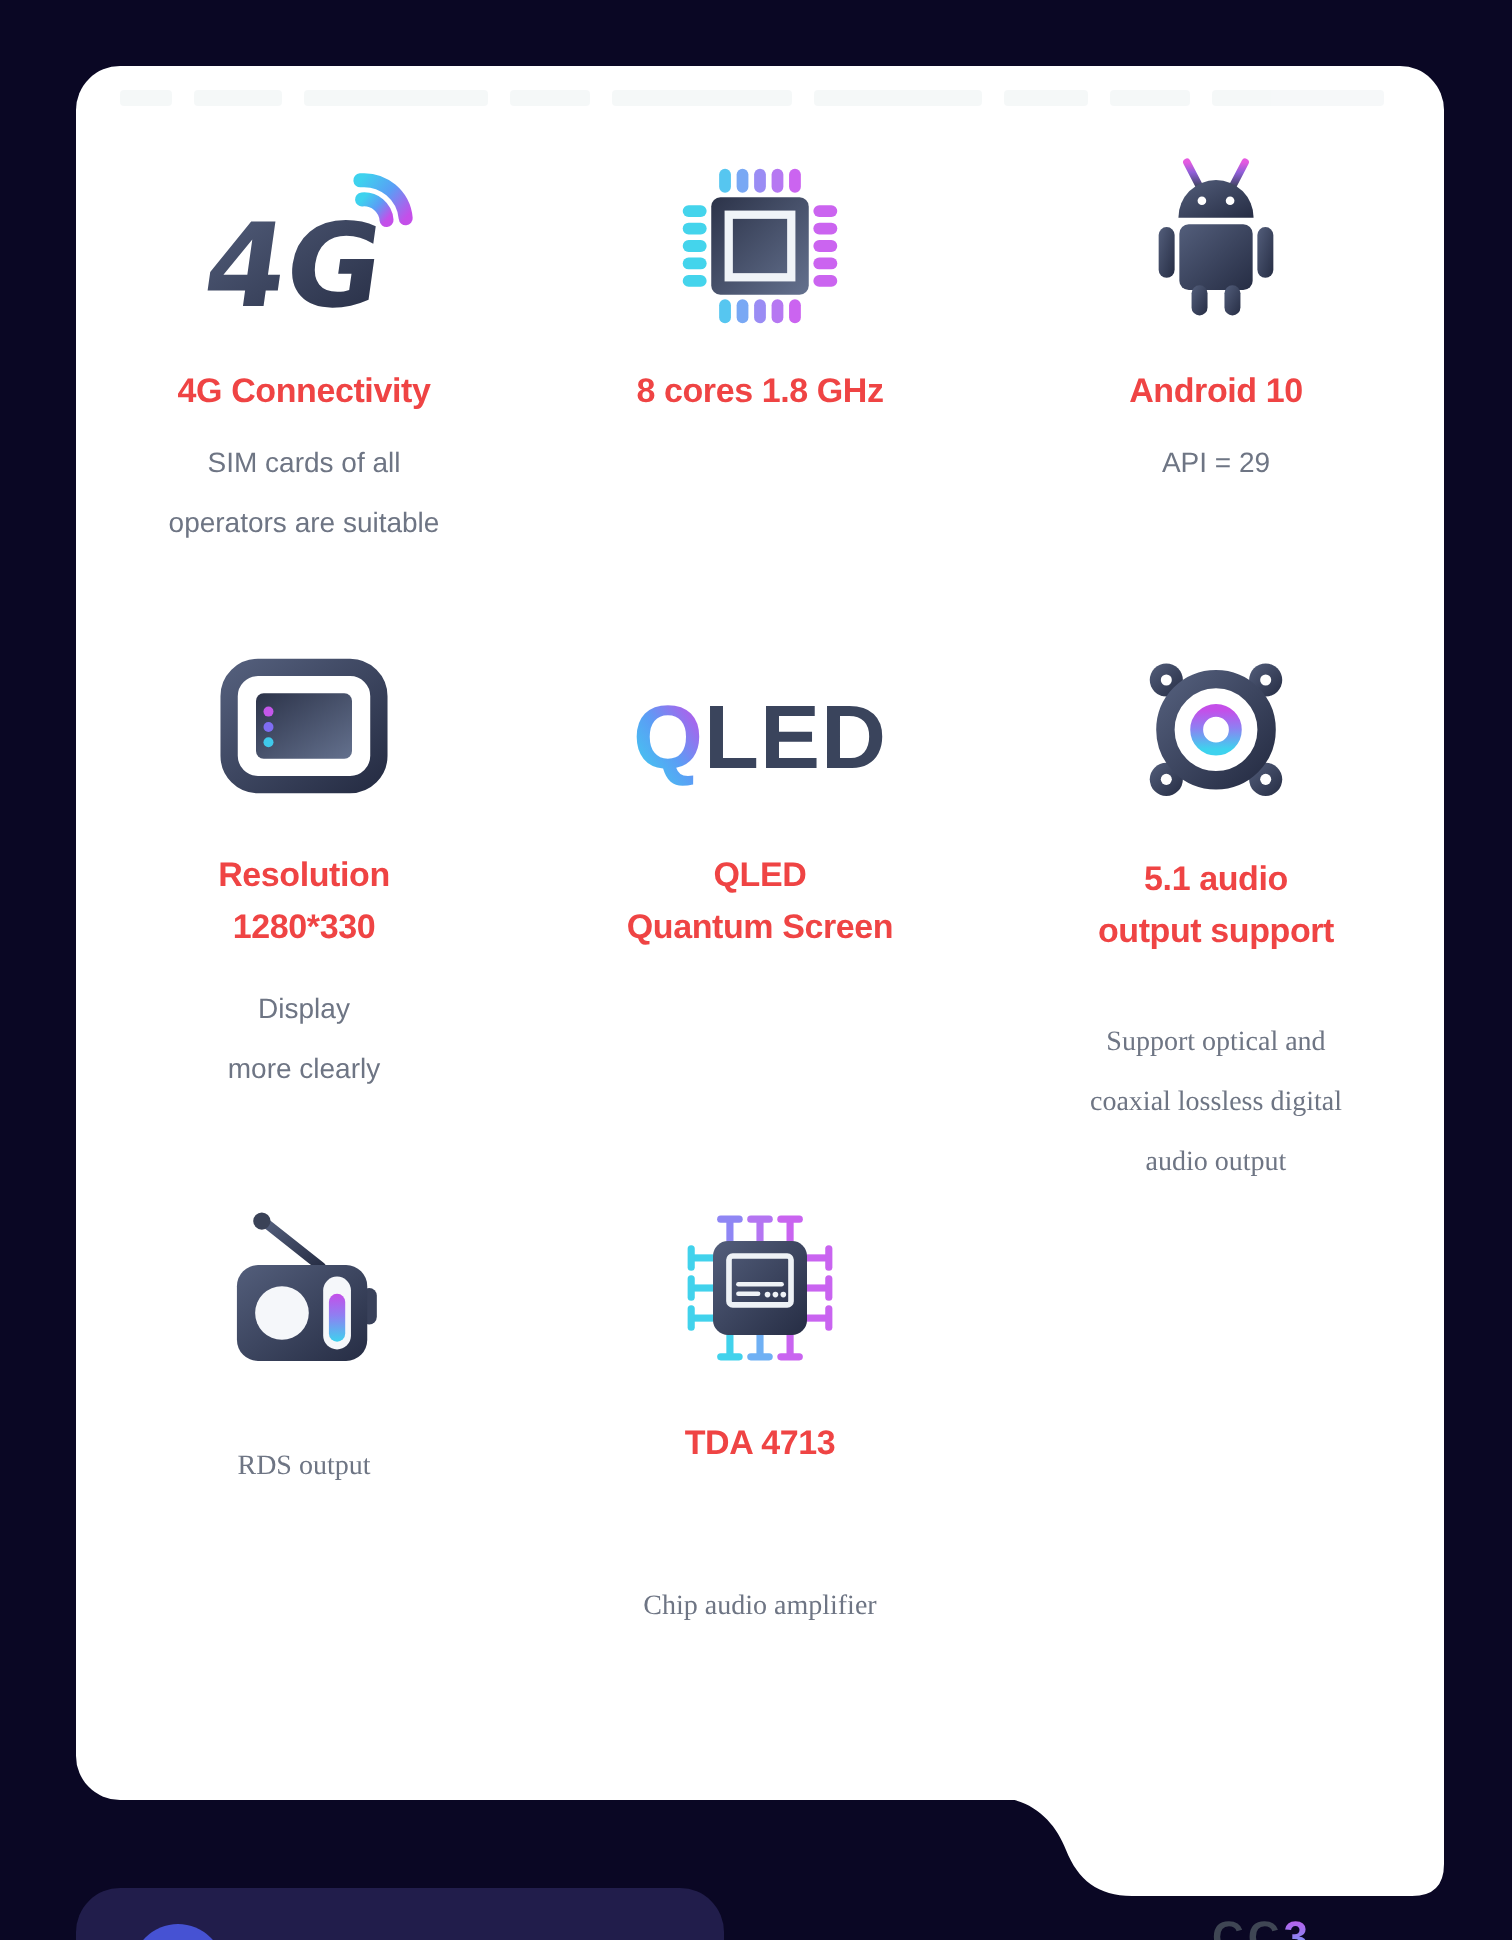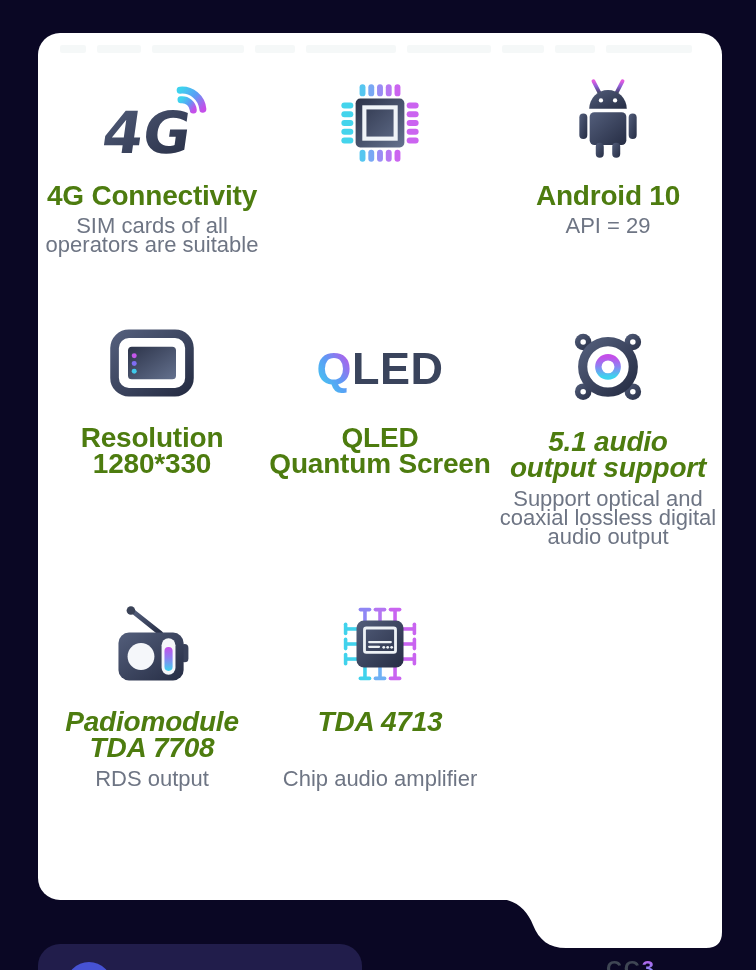--- a/index.html
+++ b/index.html
@@ -20,30 +20,30 @@
     display:grid;grid-template-columns:repeat(3,1fr);
     grid-template-rows:238px 280px auto;
     padding-top:46px;
   }
   .cell{display:flex;flex-direction:column;align-items:center;text-align:center;}
   .icon-box{display:flex;align-items:flex-end;justify-content:center;}
   .r1 .icon-box{height:90px;}
   .r2 .icon-box{height:84px;}
   .r3 .icon-box{height:94px;}
   .title{
-    white-space:pre-line;font-weight:bold;color:#4d7c0f;
-    font-size:28px;line-height:25px;letter-spacing:-0.2px;
+    white-space:pre-line;font-weight:bold;color:#ef4444;
+    font-size:17px;line-height:25px;letter-spacing:-0.2px;
   }
   .r1 .title{margin-top:14px;min-height:25px;}
   .r2 .title{margin-top:24px;min-height:52px;line-height:26px;}
-  .r3 .title{margin-top:18px;min-height:52px;line-height:26px;font-style:italic;}
-  .subtitle{white-space:pre-line;font-size:22px;line-height:19px;color:#6e7584;}
+  .r3 .title{margin-top:18px;min-height:52px;line-height:26px;}
+  .subtitle{white-space:pre-line;font-size:14px;line-height:30px;color:#6e7584;}
   .r1 .subtitle{margin-top:8px;}
   .r2 .subtitle{margin-top:12px;}
-  .r3 .subtitle{margin-top:8px;}
+  .r3 .subtitle{margin-top:28px;font-family:Liberation Serif, serif;}
   .qled-logo{
     font-size:45px;font-weight:bold;letter-spacing:0.5px;color:#3a445c;margin-bottom:10px;
     line-height:1;
   }
   .qled-q{
     background:linear-gradient(55deg,#3ed2ee 5%,#5a9ef5 45%,#c44fe9 90%);
     -webkit-background-clip:text;background-clip:text;color:transparent;
   }
   .tab{position:absolute;left:500px;top:896px;width:222px;height:56px;}
   .tab-logo{
@@ -150,20 +150,21 @@
             <rect x="65.8" y="8" width="6.4" height="13" rx="3.2" fill="#cb64f0"></rect>
           <rect x="27.8" y="79" width="6.4" height="13" rx="3.2" fill="#56c6f0"></rect>
             <rect x="37.3" y="79" width="6.4" height="13" rx="3.2" fill="#79a8f4"></rect>
             <rect x="46.8" y="79" width="6.4" height="13" rx="3.2" fill="#9a8cf4"></rect>
             <rect x="56.3" y="79" width="6.4" height="13" rx="3.2" fill="#b678f2"></rect>
             <rect x="65.8" y="79" width="6.4" height="13" rx="3.2" fill="#cb64f0"></rect>
           <rect x="23.5" y="23.5" width="53" height="53" rx="5" fill="url(#g-slate-br)"></rect>
           <rect x="33" y="33" width="34" height="34" fill="none" stroke="#f0f4f8" stroke-width="4.5"></rect>
         </svg>
       </div>
+      <div class="title">8 cores 1.8 GHz</div>
     </div>
 
     <div class="cell r1">
       <div class="icon-box">
         <svg width="94" height="94" viewBox="0 0 100 100">
           <line x1="41.5" y1="20" x2="34.5" y2="6.5" stroke="url(#g-antenna)" stroke-width="4" stroke-linecap="round"></line>
           <line x1="58.5" y1="20" x2="65.5" y2="6.5" stroke="url(#g-antenna)" stroke-width="4" stroke-linecap="round"></line>
           <path d="M30,36 a20,20 0 0 1 40,0 z" fill="url(#g-slate-tl)"></path>
           <circle cx="42.5" cy="27" r="2.3" fill="#ffffff"></circle>
           <circle cx="57.5" cy="27" r="2.3" fill="#ffffff"></circle>
@@ -183,20 +184,22 @@
         <svg width="96" height="76" viewBox="0 0 100 79">
           <rect x="11" y="9" width="78" height="61" rx="15" fill="#ffffff" stroke="url(#g-slate-tl)" stroke-width="9"></rect>
           <rect x="25" y="22.5" width="50" height="34" rx="4" fill="url(#g-slate-br)"></rect>
           <circle cx="31.5" cy="32" r="2.6" fill="#c457ea"></circle>
           <circle cx="31.5" cy="40" r="2.6" fill="#7f6df2"></circle>
           <circle cx="31.5" cy="48" r="2.6" fill="#3fc9ea"></circle>
         </svg>
       </div>
       <div class="title">Resolution
 1280*330</div>
+      <div class="subtitle">Display
+more clearly</div>
     </div>
 
     <div class="cell r2">
       <div class="icon-box">
         <div class="qled-logo"><span class="qled-q">Q</span><span>LED</span></div>
       </div>
       <div class="title">QLED
 Quantum Screen</div>
     </div>
 
@@ -228,22 +231,20 @@
         <svg width="96" height="92" viewBox="0 0 100 96">
           <line x1="59" y1="36" x2="30" y2="13" stroke="url(#g-slate-tl)" stroke-width="5" stroke-linecap="round"></line>
           <circle cx="28" cy="12" r="4.5" fill="#3a4257"></circle>
           <rect x="80" y="47" width="8" height="19" rx="4" fill="#39415a"></rect>
           <rect x="15" y="35" width="68" height="50" rx="11" fill="url(#g-slate-tl)"></rect>
           <circle cx="38.5" cy="60" r="14" fill="#f5f7fa"></circle>
           <rect x="60" y="41" width="14.5" height="38" rx="7.25" fill="#f5f7fa"></rect>
           <rect x="63" y="50" width="8.5" height="25" rx="4.25" fill="url(#g-accent-v)"></rect>
         </svg>
       </div>
-      <div class="title">Padiomodule
-TDA 7708</div>
       <div class="subtitle">RDS output</div>
     </div>
 
     <div class="cell r3">
       <div class="icon-box">
         <svg width="94" height="94" viewBox="0 0 100 100">
           <g fill="#41d2ec">
             <rect x="13.5" y="32.1" width="12" height="3.8"></rect>
               <rect x="11.5" y="27.2" width="3.8" height="13.6" rx="1.9"></rect>
             <rect x="13.5" y="48.1" width="12" height="3.8"></rect>

